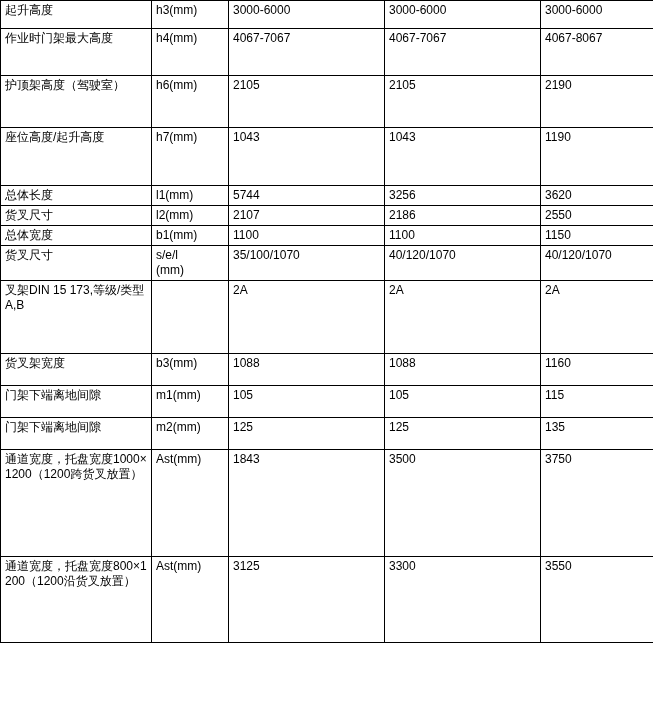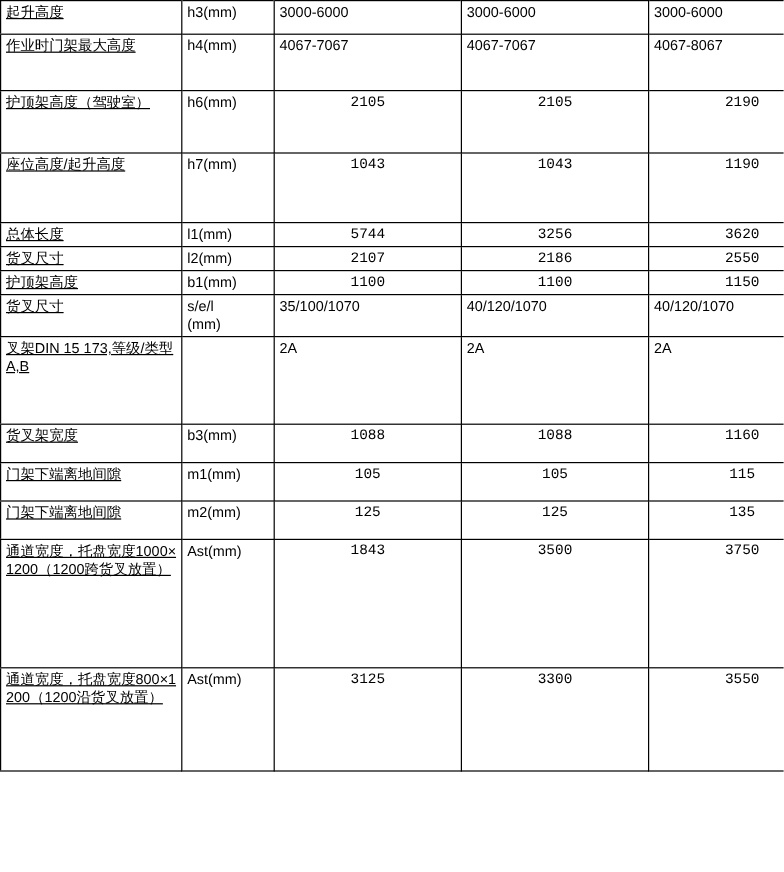--- a/index.html
+++ b/index.html
@@ -23,24 +23,24 @@
   table.spec td {
     border-right: 1px solid #000;
     border-bottom: 1px solid #000;
     padding: 2px 4px;
     font-size: 12px;
     line-height: 15px;
     vertical-align: top;
     color: #000;
     word-break: break-all;
   }
-  td.c0 { width: 142px; text-decoration: underline; }
+  td.c0 { width: 142px; }
   td.c1 { width: 68px; font-family: Liberation Sans, sans-serif; font-size: 12px; }
   td.c2, td.c3, td.c4 { width: 147px; }
-  td.num { text-align: center; font-family: Liberation Mono, monospace; }
+  td.num { text-align: left; }
   td.txt { text-align: left; }
   .unitcell { white-space: pre-line; }
 </style>
 </head>
 <body>
 
 <table class="spec">
   <tbody>
       <tr style="height: 28px;">
         <td class="c0 txt">起升高度</td>
@@ -78,21 +78,21 @@
         <td class="c4 num">3620</td>
       </tr>
       <tr style="height: 19px;">
         <td class="c0 txt">货叉尺寸</td>
         <td class="c1 txt unitcell">l2(mm)</td>
         <td class="c2 num">2107</td>
         <td class="c3 num">2186</td>
         <td class="c4 num">2550</td>
       </tr>
       <tr style="height: 19px;">
-        <td class="c0 txt">护顶架高度</td>
+        <td class="c0 txt">总体宽度</td>
         <td class="c1 txt unitcell">b1(mm)</td>
         <td class="c2 num">1100</td>
         <td class="c3 num">1100</td>
         <td class="c4 num">1150</td>
       </tr>
       <tr style="height: 32px;">
         <td class="c0 txt">货叉尺寸</td>
         <td class="c1 txt unitcell">s/e/l
 (mm)</td>
         <td class="c2 txt">35/100/1070</td>

